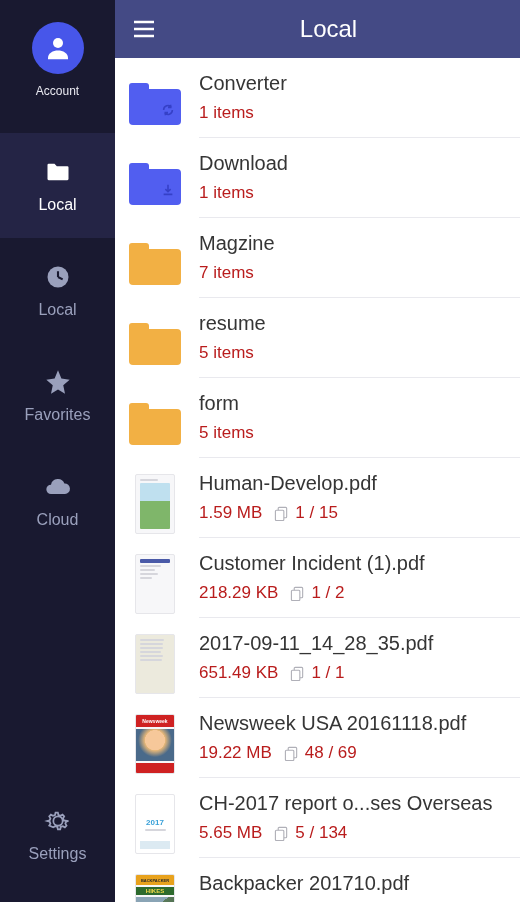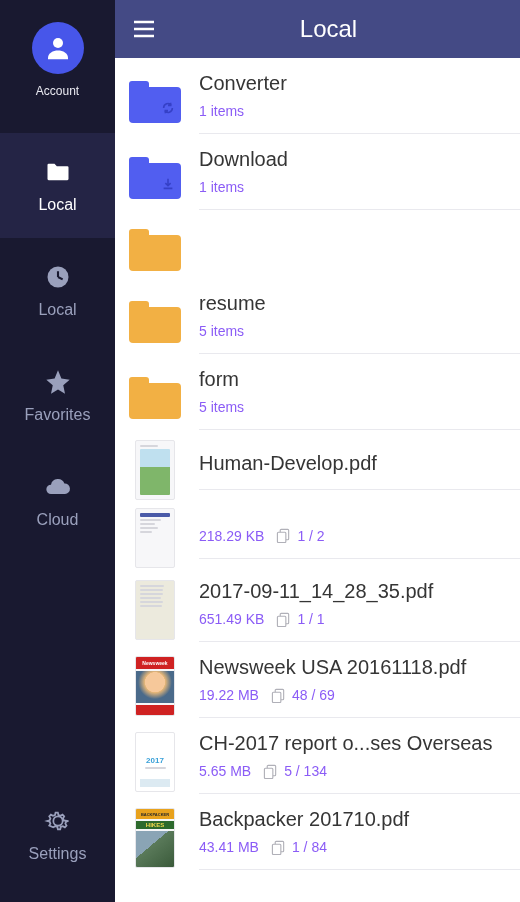--- a/index.html
+++ b/index.html
@@ -41,21 +41,21 @@
   }
   .topbar .menu-btn { width:34px; display:flex; align-items:center; justify-content:center; }
   .topbar .menu-btn svg { width:24px; height:20px; stroke:#fff; stroke-width:2.5; fill:none; }
   .topbar .title { flex:1; text-align:center; font-size:24px; font-weight:400; margin-left:-12px; }
 
   .list { flex:1; overflow:hidden; }
   .row { display:flex; align-items:center; padding:12px 0 0 12px; }
   .row .thumb { width:56px; height:56px; display:flex; align-items:center; justify-content:center; flex-shrink:0; }
   .row .info { margin-left:16px; flex:1; border-bottom:1px solid #e9e9ee; padding-bottom:14px; min-width:0; padding-top:2px; }
   .row .name { font-size:20px; color:#353535; white-space:nowrap; overflow:hidden; text-overflow:ellipsis; }
-  .row .meta { margin-top:8px; font-size:14px; color:#8b5cf6; display:flex; align-items:center; gap:12px; }
+  .row .meta { margin-top:8px; font-size:17px; color:#b91c1c; display:flex; align-items:center; gap:12px; }
   .row .meta .pages { display:flex; align-items:center; gap:6px; }
   .row .meta .pages svg { width:15px; height:15px; fill:none; stroke:#b0b0b8; stroke-width:1.2; }
 
   
   .folder-ic { width:52px; height:42px; position:relative; }
   .folder-ic::before {
     content:""; position:absolute; left:0; top:0; width:20px; height:10px; border-radius:3px 3px 0 0; background:var(--fc,#f2b044);
   }
   .folder-ic::after {
     content:""; position:absolute; left:0; top:6px; right:0; bottom:0; border-radius:4px; background:var(--fc,#f2b044);
@@ -164,20 +164,26 @@
           <div class="name">Download</div>
           <div class="meta">
             <span>1 items</span>
           </div>
         </div>
       </div>
       <div class="row">
         <div class="thumb">
           <div class="folder-ic folder-orange"></div>
         </div>
+        <div class="info">
+          <div class="name">Magzine</div>
+          <div class="meta">
+            <span>7 items</span>
+          </div>
+        </div>
       </div>
       <div class="row">
         <div class="thumb">
           <div class="folder-ic folder-orange"></div>
         </div>
         <div class="info">
           <div class="name">resume</div>
           <div class="meta">
             <span>5 items</span>
           </div>
@@ -196,33 +202,44 @@
       </div>
       <div class="row">
         <div class="thumb">
           <div class="pdf-thumb">
             <div class="bar" style="width:60%"></div>
             <div class="img" style="background:linear-gradient(180deg,#bfe0ef 40%,#7fb66a 40%)"></div>
           </div>
         </div>
         <div class="info">
           <div class="name">Human-Develop.pdf</div>
+          <div class="meta">
+            <span>1.59 MB</span>
+            <span class="pages">
+              <svg viewBox="0 0 16 16">
+                <rect x="4.5" y="1.5" width="9" height="11" rx="1"></rect>
+                <rect x="1.5" y="4.5" width="9" height="11" rx="1" fill="#fff"></rect>
+              </svg>
+              <span>1 / 15</span>
+            </span>
+          </div>
         </div>
       </div>
       <div class="row">
         <div class="thumb">
           <div class="pdf-thumb">
             <div class="bar" style="background:#4a5aa8;height:4px;width:100%"></div>
             <div class="bar" style="width:70%"></div>
             <div class="bar" style="width:50%"></div>
             <div class="bar" style="width:60%"></div>
             <div class="bar" style="width:40%"></div>
           </div>
         </div>
         <div class="info">
+          <div class="name">Customer Incident (1).pdf</div>
           <div class="meta">
             <span>218.29 KB</span>
             <span class="pages">
               <svg viewBox="0 0 16 16">
                 <rect x="4.5" y="1.5" width="9" height="11" rx="1"></rect>
                 <rect x="1.5" y="4.5" width="9" height="11" rx="1" fill="#fff"></rect>
               </svg>
               <span>1 / 2</span>
             </span>
           </div>

